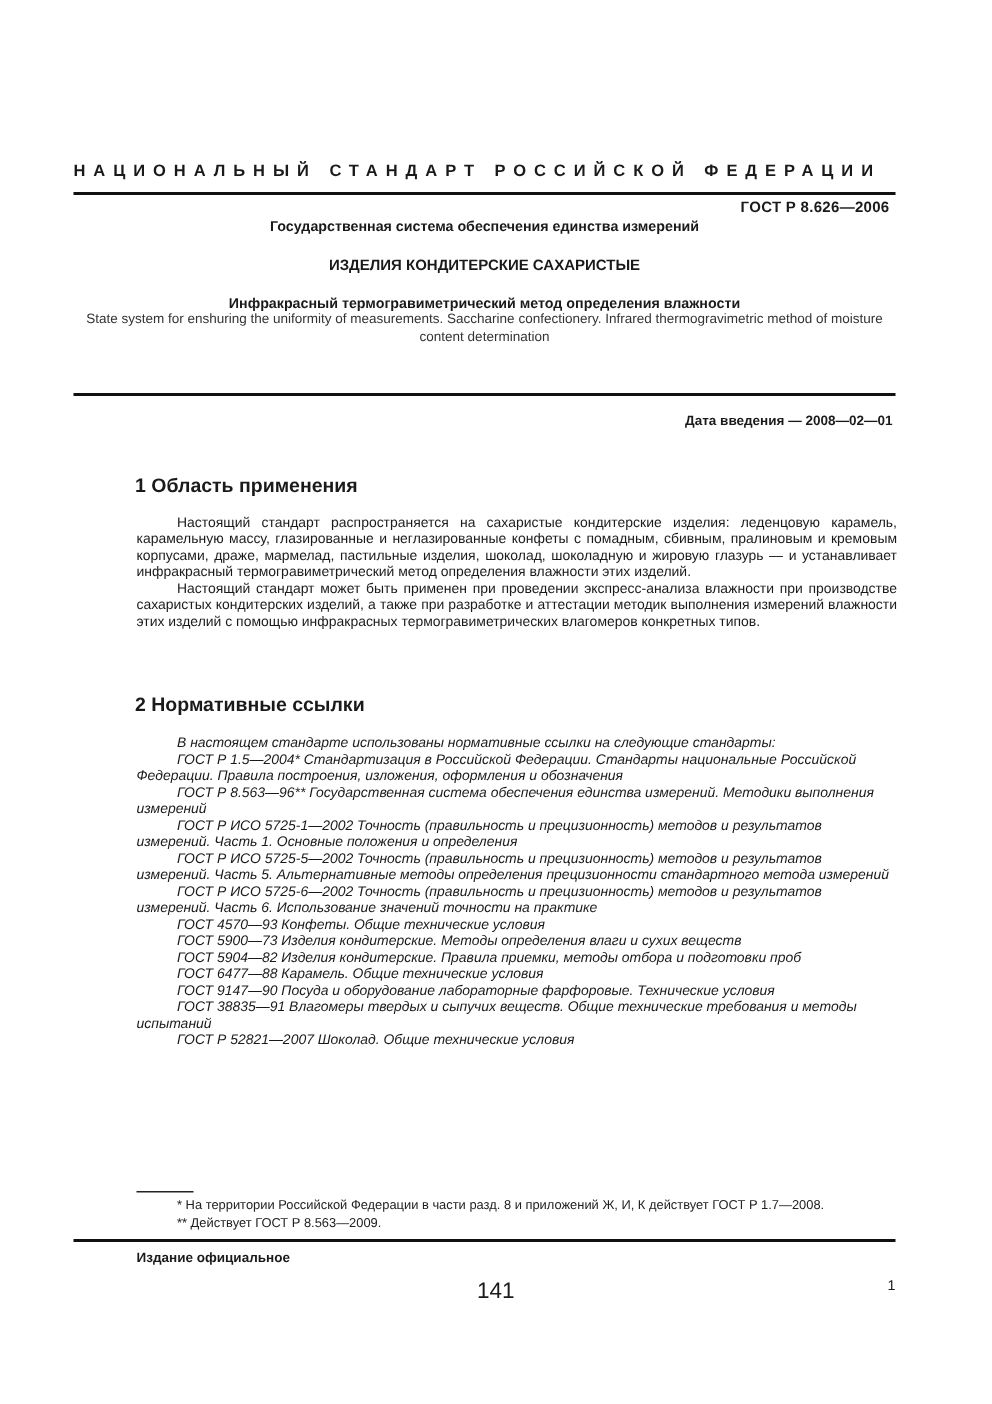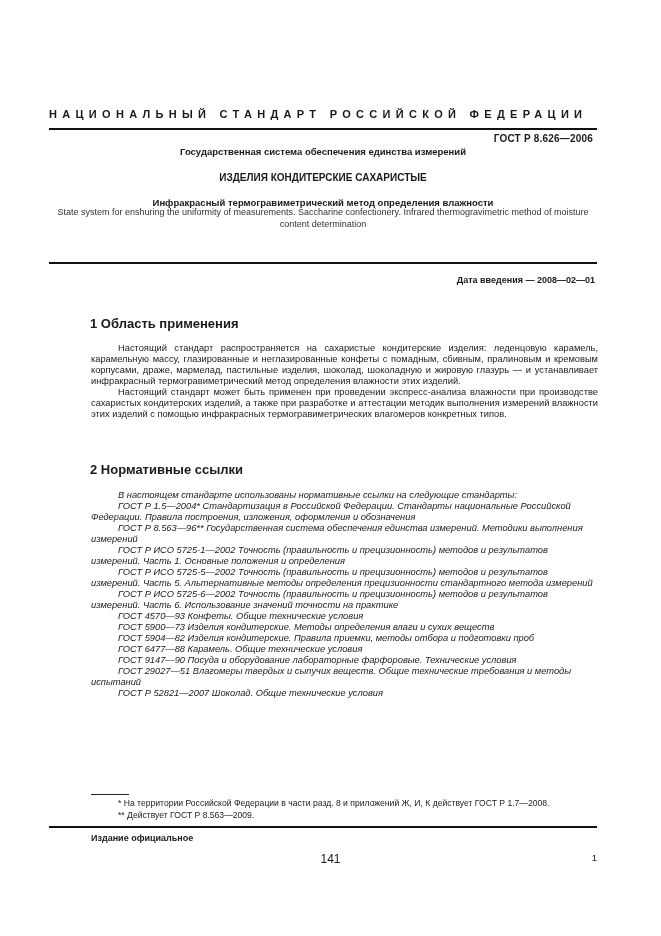--- a/index.html
+++ b/index.html
@@ -47,21 +47,21 @@
       position: absolute; top: 797px; left: 91px; width: 507px;
       font-size: 8.6px; line-height: 12.2px; color: #222;
     }
     .footnotes p { margin: 0; padding-left: 27px; }
     .official {
       position: absolute; top: 833px; left: 91px;
       font-size: 9px; font-weight: bold;
     }
     .page-num-center {
       position: absolute; top: 852px; left: 0; width: 661px; text-align: center;
-      font-size: 12px;
+      font-size: 15px;
     }
     .page-num-right {
       position: absolute; top: 852px; right: 64px; font-size: 9.5px;
     }
   </style>
 </head>
 <body>
 
 <div>
 
@@ -90,21 +90,21 @@
     <p class="para">ГОСТ Р 1.5—2004* Стандартизация в Российской Федерации. Стандарты национальные Российской Федерации. Правила построения, изложения, оформления и обозначения</p>
     <p class="para">ГОСТ Р 8.563—96** Государственная система обеспечения единства измерений. Методики выполнения измерений</p>
     <p class="para">ГОСТ Р ИСО 5725-1—2002 Точность (правильность и прецизионность) методов и результатов измерений. Часть 1. Основные положения и определения</p>
     <p class="para">ГОСТ Р ИСО 5725-5—2002 Точность (правильность и прецизионность) методов и результатов измерений. Часть 5. Альтернативные методы определения прецизионности стандартного метода измерений</p>
     <p class="para">ГОСТ Р ИСО 5725-6—2002 Точность (правильность и прецизионность) методов и результатов измерений. Часть 6. Использование значений точности на практике</p>
     <p class="para">ГОСТ 4570—93 Конфеты. Общие технические условия</p>
     <p class="para">ГОСТ 5900—73 Изделия кондитерские. Методы определения влаги и сухих веществ</p>
     <p class="para">ГОСТ 5904—82 Изделия кондитерские. Правила приемки, методы отбора и подготовки проб</p>
     <p class="para">ГОСТ 6477—88 Карамель. Общие технические условия</p>
     <p class="para">ГОСТ 9147—90 Посуда и оборудование лабораторные фарфоровые. Технические условия</p>
-    <p class="para">ГОСТ 29027—51 Влагомеры твердых и сыпучих веществ. Общие технические требования и методы испытаний</p>
+    <p class="para">ГОСТ 38835—91 Влагомеры твердых и сыпучих веществ. Общие технические требования и методы испытаний</p>
     <p class="para">ГОСТ Р 52821—2007 Шоколад. Общие технические условия</p>
   </div>
 
   <div class="footnote-rule"></div>
   <div class="footnotes">
     <p>* На территории Российской Федерации в части разд. 8 и приложений Ж, И, К действует ГОСТ Р 1.7—2008.</p>
     <p>** Действует ГОСТ Р 8.563—2009.</p>
   </div>
 
   <div class="rule-thick" style="top:826px;"></div>

